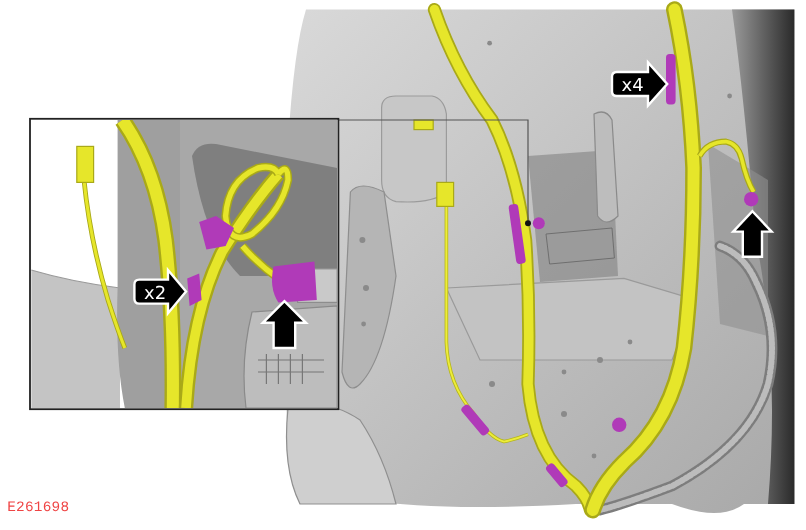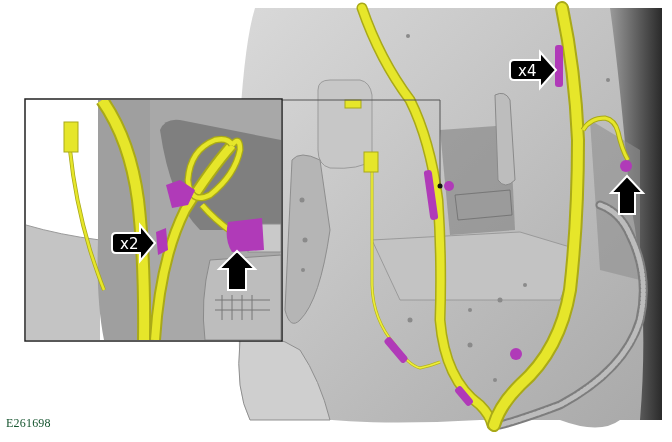--- a/index.html
+++ b/index.html
@@ -1,18 +1,18 @@
 <!DOCTYPE html>
 <html><head>
 <meta charset="utf-8">
 <style>
   html, body { margin:0; padding:0; background:#ffffff; }
   body { width:672px; height:442px; position:relative; overflow:hidden; font-family:"DejaVu Sans", sans-serif; }
   #stage { position:absolute; left:0; top:0; width:672px; height:442px; }
-  .fig-id { position:absolute; left:6px; top:416px; font-size:12px; color:#14532d; font-family:Liberation Serif, serif; letter-spacing:0.2px; }
+  .fig-id { position:absolute; left:6px; top:416px; font-size:12px; color:#ef4444; font-family:Liberation Mono, monospace; letter-spacing:0.2px; }
   .label-text { font-family:"DejaVu Sans", sans-serif; font-size:15px; fill:#ffffff; }
 </style>
 </head>
 <body>
 
 <svg id="stage" width="672" height="442" viewBox="0 0 672 442" xmlns="http://www.w3.org/2000/svg">
   <defs>
     <linearGradient id="panelGrad" x1="0" y1="0" x2="1" y2="1">
       <stop offset="0" stop-color="#d9d9d9"></stop>
       <stop offset="1" stop-color="#a8a8a8"></stop>

